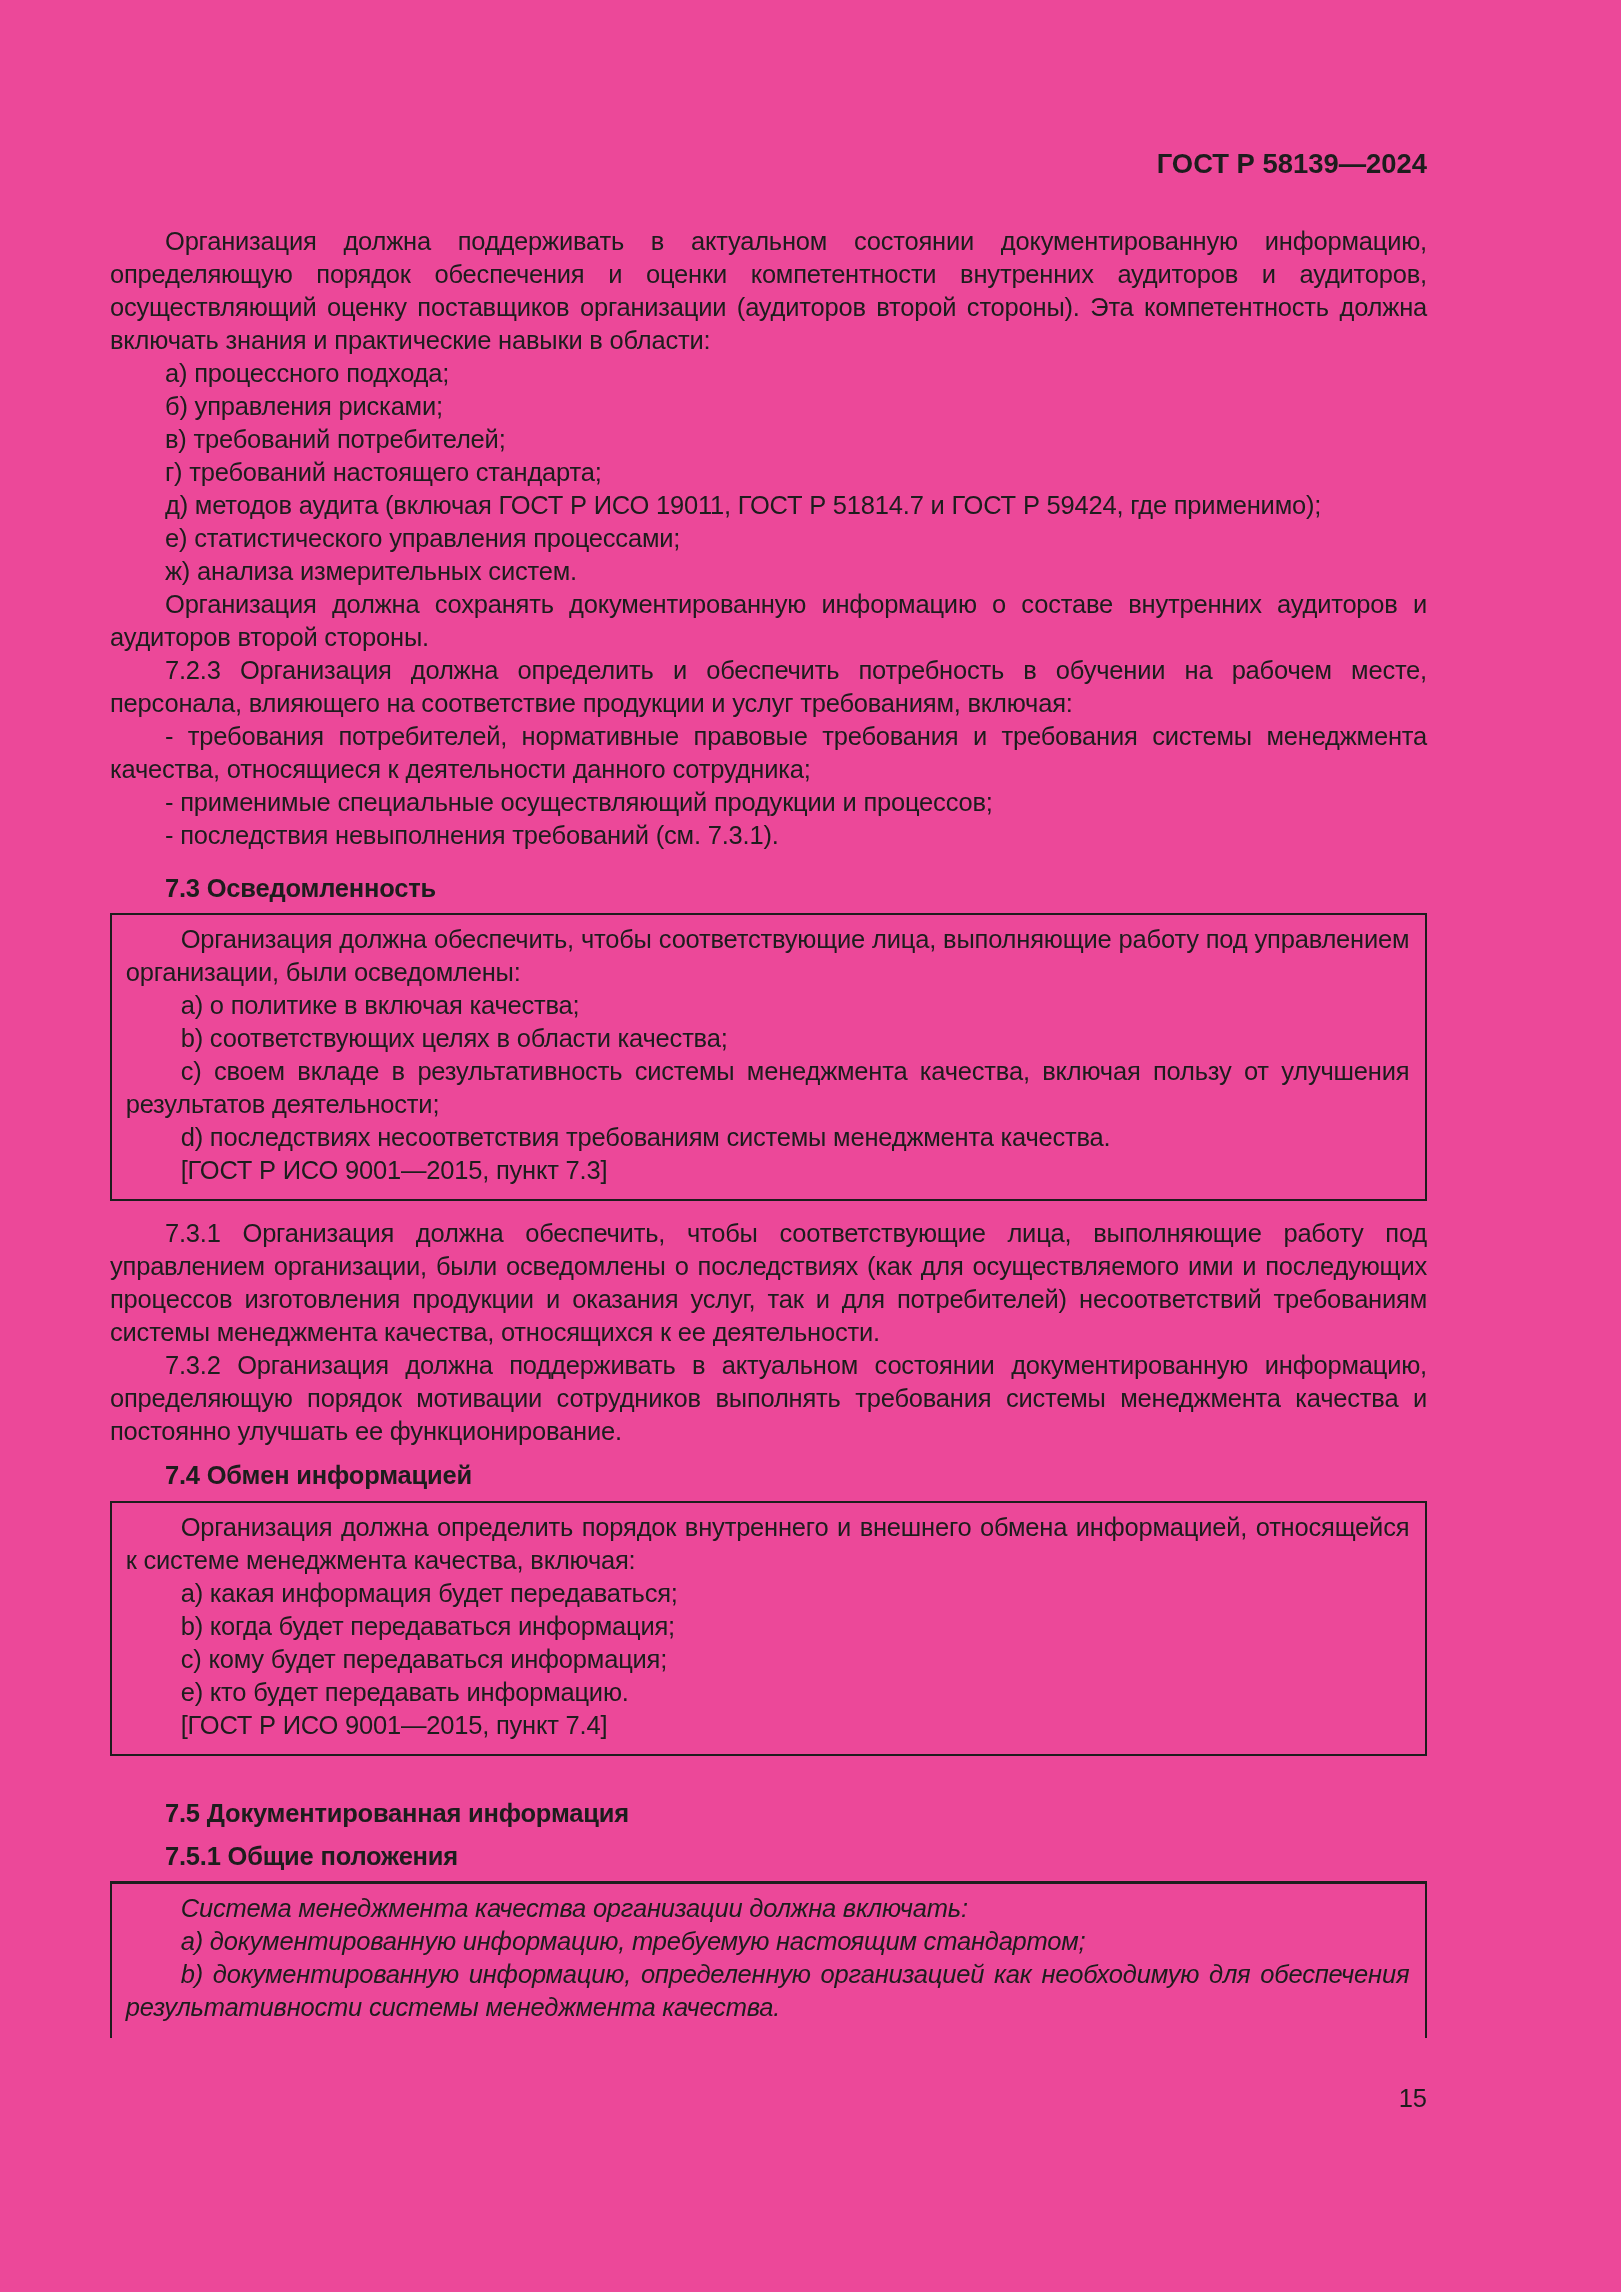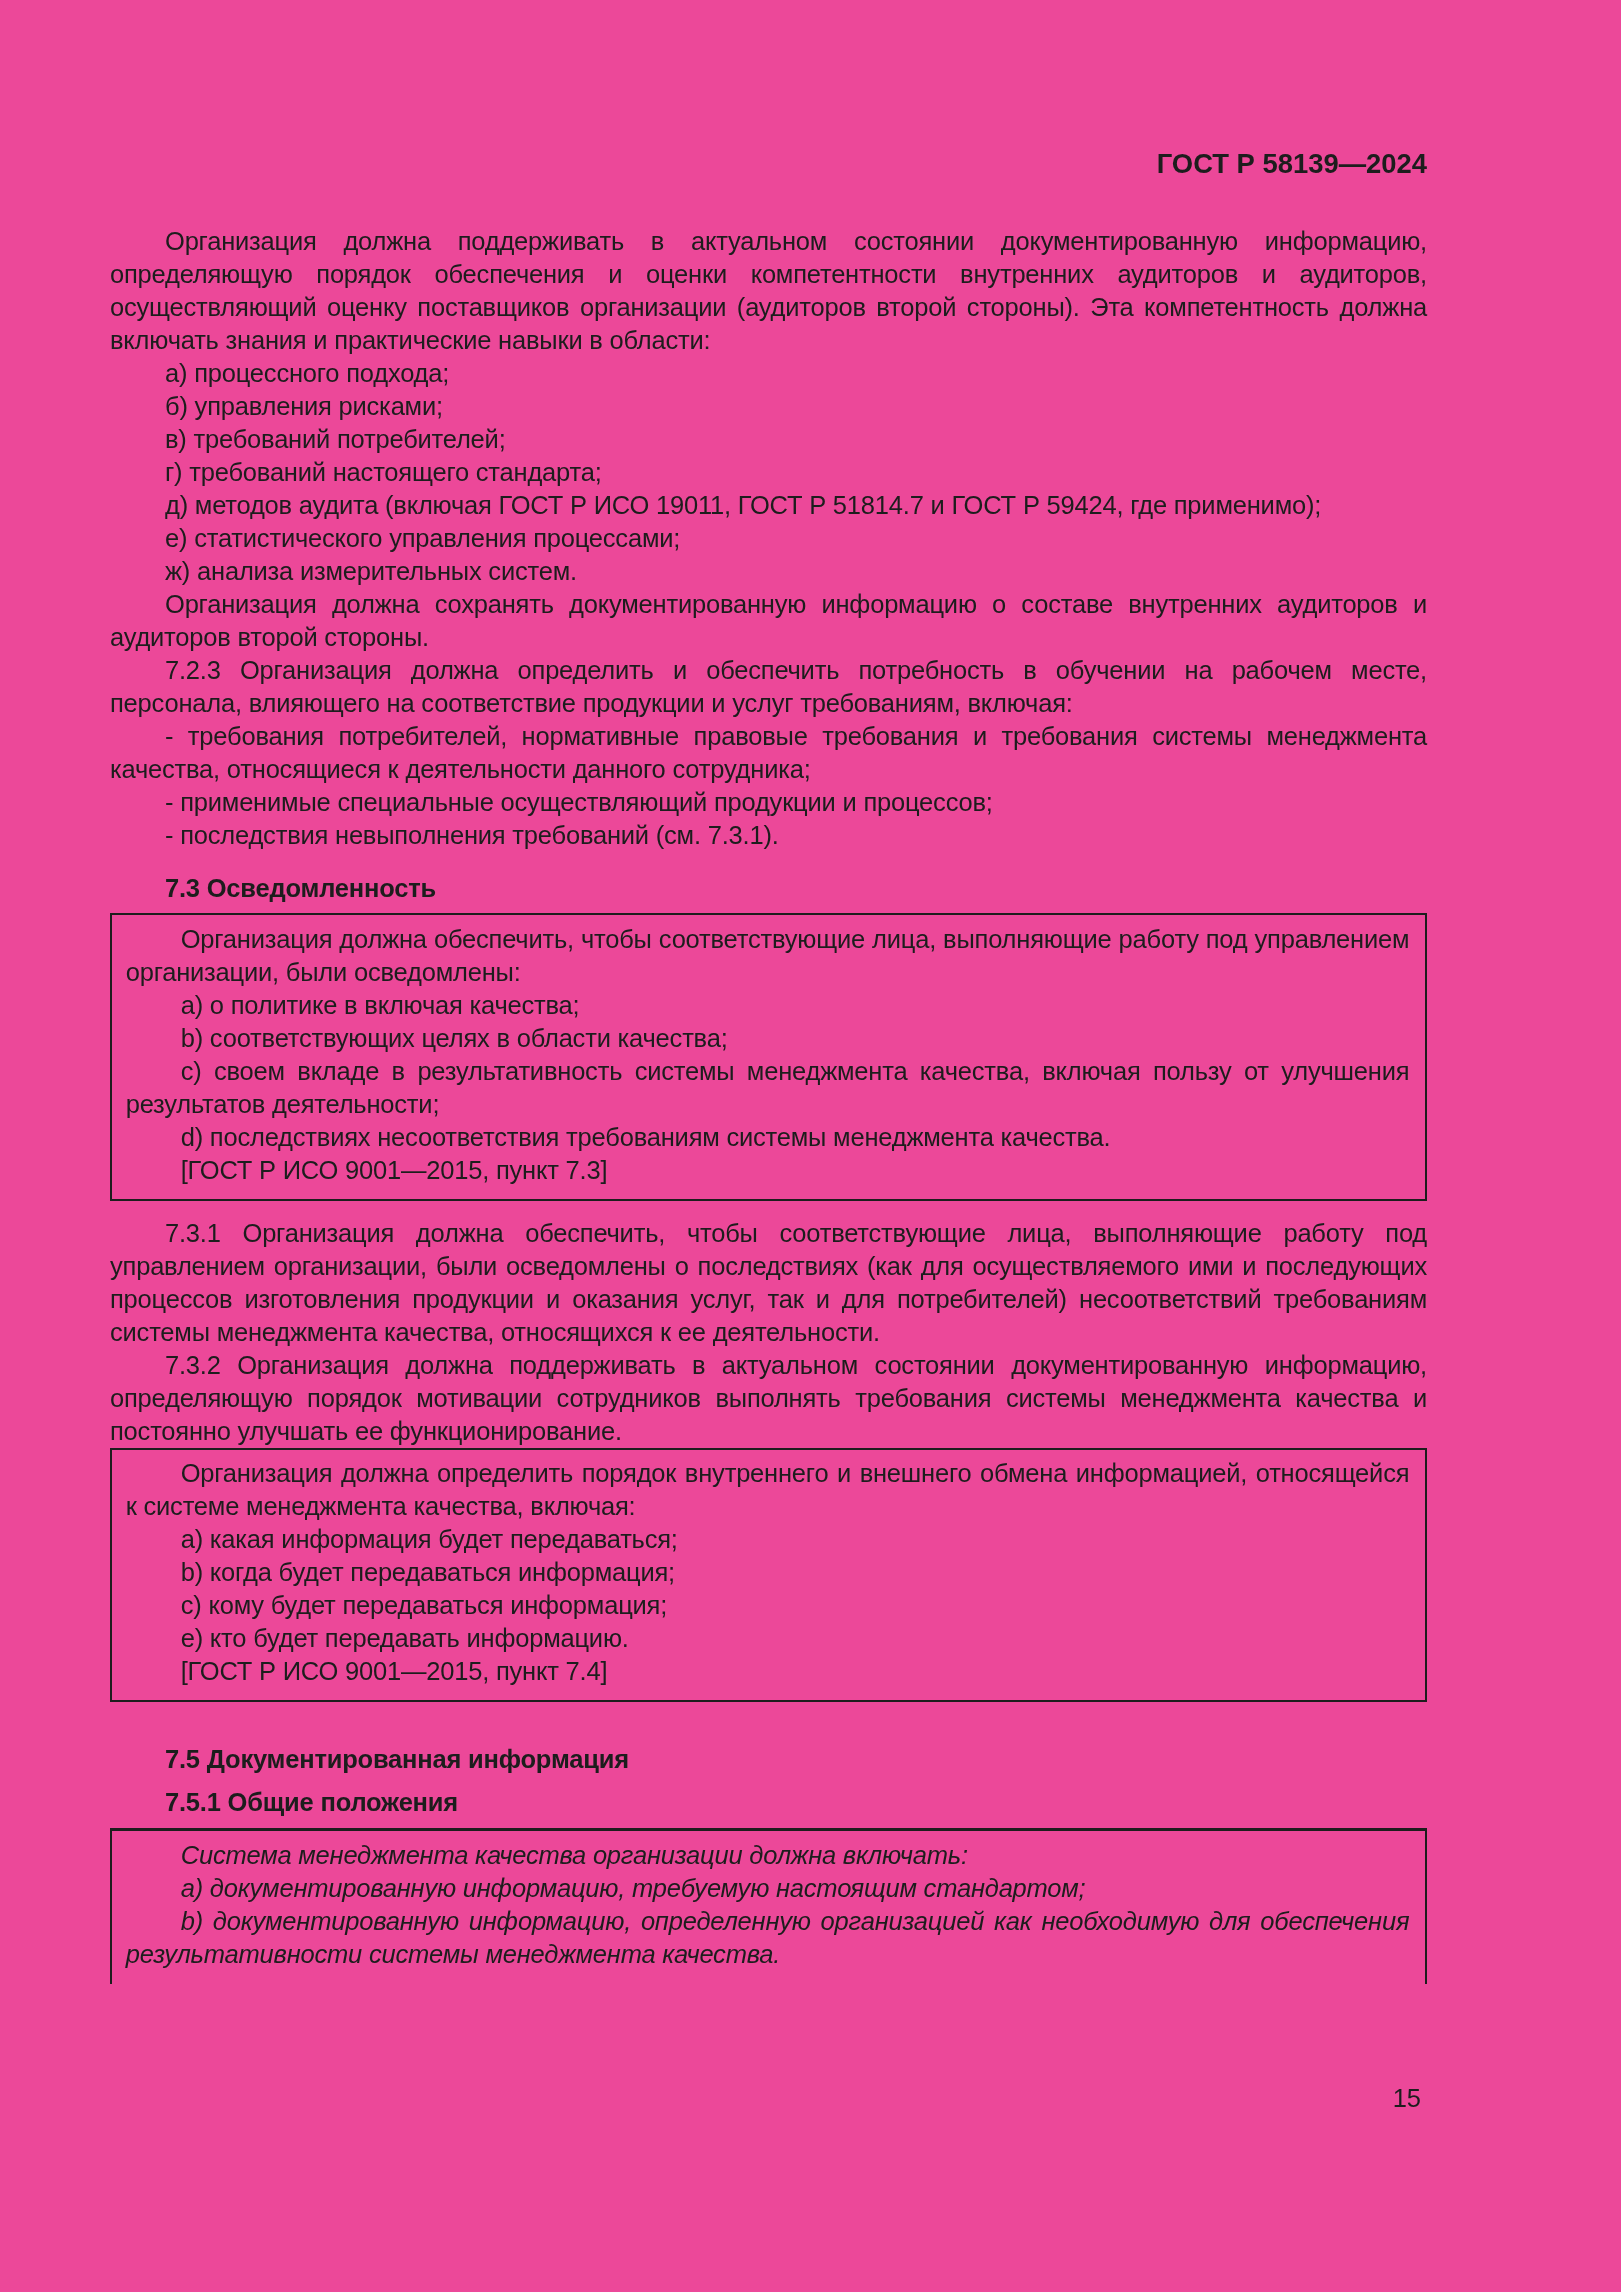--- a/index.html
+++ b/index.html
@@ -54,21 +54,21 @@
   .box-open {
     border-bottom: none;
     border-top-width: 3.9px;
     padding-bottom: 13.7px;
     margin-bottom: 0;
     font-style: italic;
   }
   .page-number {
     position: absolute;
     top: 2082px;
-    right: 200px;
+    right: 194px;
     font-size: 25.5px;
     line-height: 33px;
   }
 </style>
 </head>
 <body>
 
 <div class="page">
   <div class="content">
 
@@ -98,20 +98,21 @@
       <p class="indent">a) о политике в включая качества;</p>
       <p class="indent">b) соответствующих целях в области качества;</p>
       <p class="indent">c) своем вкладе в результативность системы менеджмента качества, включая пользу от улучшения результатов деятельности;</p>
       <p class="indent">d) последствиях несоответствия требованиям системы менеджмента качества.</p>
       <p class="indent">[ГОСТ Р ИСО 9001—2015, пункт 7.3]</p>
     </div>
 
     <p class="indent">7.3.1 Организация должна обеспечить, чтобы соответствующие лица, выполняющие работу под управлением организации, были осведомлены о последствиях (как для осуществляемого ими и последующих процессов изготовления продукции и оказания услуг, так и для потребителей) несоответствий требованиям системы менеджмента качества, относящихся к ее деятельности.</p>
     <p class="indent">7.3.2 Организация должна поддерживать в актуальном состоянии документированную информацию, определяющую порядок мотивации сотрудников выполнять требования системы менеджмента качества и постоянно улучшать ее функционирование.</p>
 
+    <h2 class="heading h-74">7.4 Обмен информацией</h2>
 
     <div class="box">
       <p class="indent">Организация должна определить порядок внутреннего и внешнего обмена информацией, относящейся к системе менеджмента качества, включая:</p>
       <p class="indent">a) какая информация будет передаваться;</p>
       <p class="indent">b) когда будет передаваться информация;</p>
       <p class="indent">c) кому будет передаваться информация;</p>
       <p class="indent">e) кто будет передавать информацию.</p>
       <p class="indent">[ГОСТ Р ИСО 9001—2015, пункт 7.4]</p>
     </div>
 

